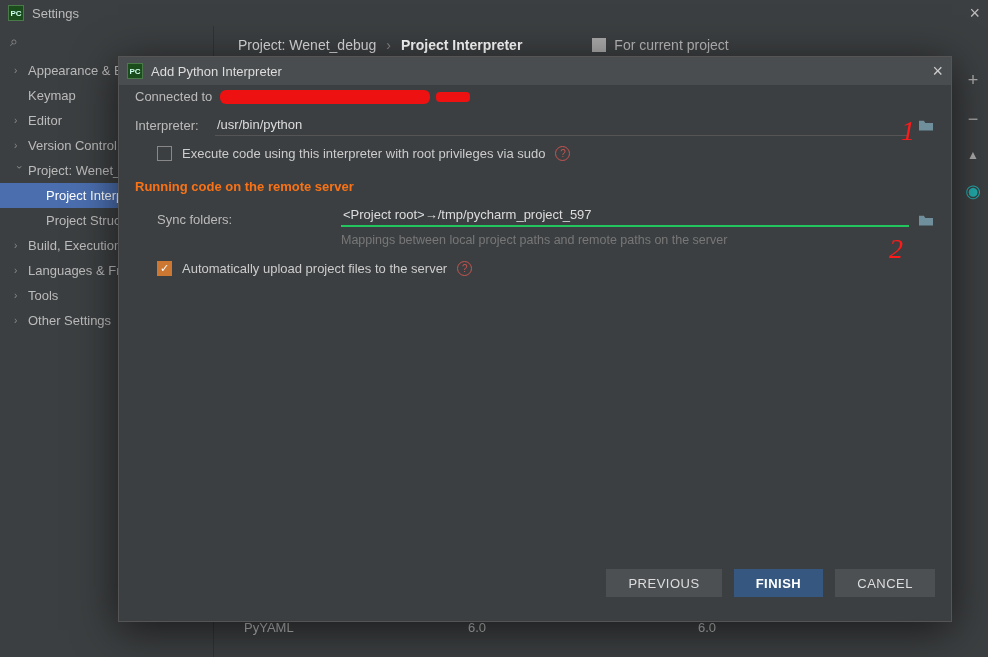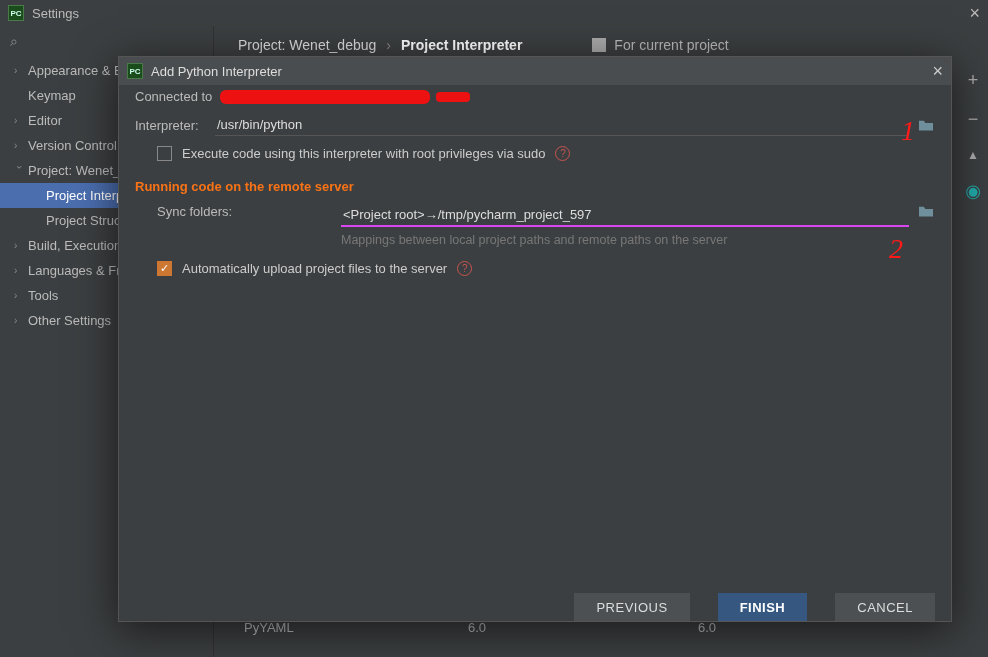--- a/index.html
+++ b/index.html
@@ -44,40 +44,40 @@
 
     .dlg-body { flex: 1; padding: 4px 16px 0 16px; font-size: 13px; color: #ccc; position: relative; }
 
     .row { display: flex; align-items: center; margin-bottom: 10px; }
     .row .label { width: 80px; color: #bbb; }
     .row.connected .label { width: auto; margin-right: 6px; }
     .redact { width: 210px; height: 14px; background: #e11; border-radius: 6px; margin-left: 2px; }
     .redact2 { width: 34px; height: 10px; background: #e11; border-radius: 4px; margin-left: 6px; }
 
     .input-line { flex: 1; color: #ddd; border-bottom: 1px solid #555; padding: 3px 2px; margin-right: 8px; }
-    .input-line.orange { border-bottom: 2px solid #d946ef; }
+    .input-line.orange { border-bottom: 2px solid #22c55e; }
     .folder-icon { width: 18px; height: 14px; display: inline-block; cursor: pointer; color: #8aa; }
     .folder-icon svg { width: 18px; height: 14px; }
 
     .checkbox-row { display: flex; align-items: center; gap: 10px; margin: 10px 0 18px 22px; }
     .chk { width: 15px; height: 15px; border: 1px solid #888; background: #3c3f41; display: inline-flex; align-items: center; justify-content: center; cursor: pointer; }
     .chk.checked { background: #cc7832; border-color: #cc7832; color: #fff; font-size: 11px; }
     .help { width: 15px; height: 15px; border: 1.5px solid #c75450; border-radius: 50%; color: #c75450; font-size: 10px; display: inline-flex; align-items: center; justify-content: center; cursor: pointer; }
 
     .section-head { color: #f97316; margin: 12px 0 10px 0; font-weight: bold; }
 
-    .sync-row { display: flex; align-items: flex-start; margin-left: 22px; }
+    .sync-row { display: flex; align-items: flex-end; margin-left: 22px; }
     .sync-row .label { width: 184px; color: #bbb; }
     .hint { margin-left: 206px; color: #777; font-size: 12.5px; margin-top: 6px; }
 
     .annot { position: absolute; color: #ff1a1a; font-family: "Comic Sans MS", cursive; font-size: 28px; font-style: italic; pointer-events: none; }
     .annot.n1 { right: 36px; top: 30px; }
     .annot.n2 { right: 48px; top: 148px; }
 
-    .dlg-footer { height: 52px; display: flex; align-items: flex-end; justify-content: flex-end; gap: 28px; padding: 0 16px; }
+    .dlg-footer { height: 52px; display: flex; align-items: flex-start; justify-content: flex-end; gap: 12px; padding: 0 16px; }
     .btn { height: 28px; padding: 0 22px; background: #4c5052; color: #ddd; border: none; font-size: 13px; letter-spacing: .5px; cursor: pointer; }
     .btn.primary { background: #365880; color: #fff; font-weight: bold; }
   </style>
 </head>
 <body>
 
 <div class="window-titlebar">
   <span class="pc-icon">PC</span>
   <span>Settings</span>
   <span class="close">×</span>

